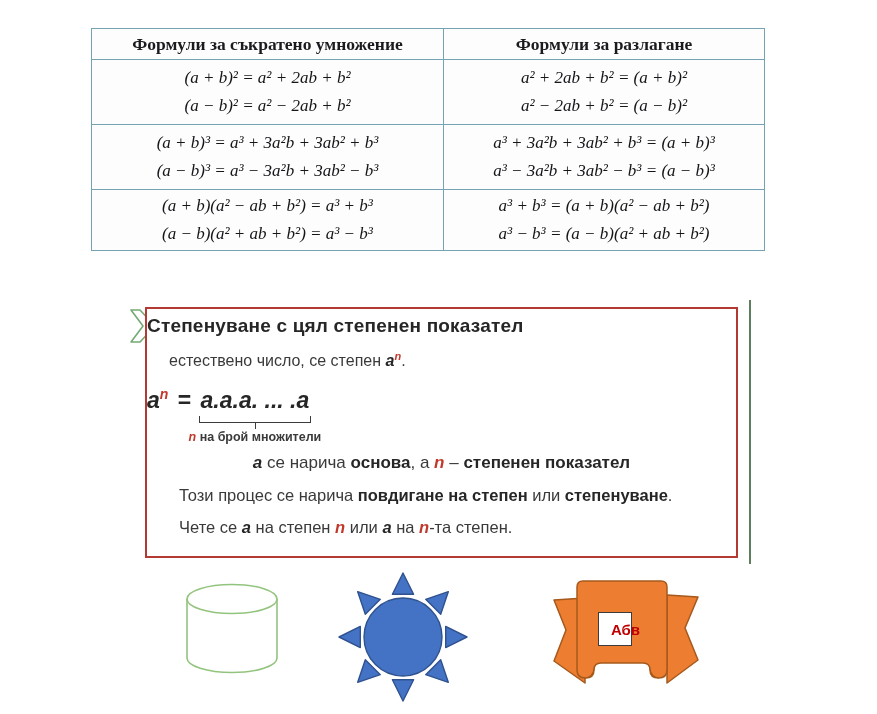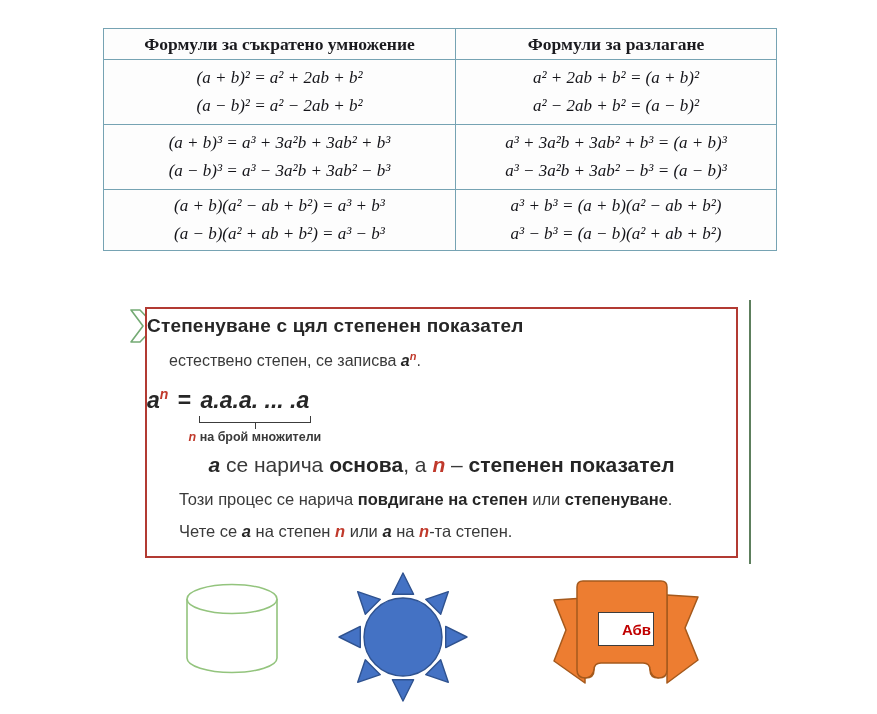--- a/index.html
+++ b/index.html
@@ -4,21 +4,21 @@
 <style>
   * { margin:0; padding:0; box-sizing:border-box; }
   html,body { background:#ffffff; }
   .canvas {
     position:relative; width:877px; height:714px; background:#ffffff;
     font-family:"Liberation Sans", sans-serif; overflow:hidden;
   }
 
   
   .formula-table {
-    position:absolute; left:103px; top:28px; width:673px;
+    position:absolute; left:91px; top:28px; width:673px;
     border-collapse:collapse; table-layout:fixed; background:#e5e5e5;
   }
   .formula-table col.c1 { width:352px; }
   .formula-table col.c2 { width:321px; }
   .formula-table th, .formula-table td {
     border:1.5px solid #76a3b3; vertical-align:middle; text-align:center; background:#fdfdfd;
   }
   .formula-table th {
     height:31px; font-family:"Liberation Serif", serif;
     font-size:17.5px; font-weight:bold; color:#1b1b1f;
@@ -58,27 +58,27 @@
   .fx-prod-wrap { position:relative; display:inline-block; }
   .fx-brace {
     position:absolute; left:-2px; right:-2px; top:100%; margin-top:2px; height:7px;
     border-left:1.5px solid #3c3c3c; border-right:1.5px solid #3c3c3c; border-bottom:1.5px solid #3c3c3c;
   }
   .fx-tick { position:absolute; left:50%; top:100%; margin-top:9px; width:1.5px; height:6px; background:#3c3c3c; }
   .fx-label {
     position:absolute; left:50%; top:100%; margin-top:16px; transform:translateX(-50%);
     white-space:nowrap; font-size:12.5px; font-weight:bold; font-style:normal; color:#3a3a3a;
   }
-  .ib-center { text-align:center; font-size:21px; margin-top:2px; }
+  .ib-center { text-align:center; font-size:17px; margin-top:2px; }
   .ib-line { margin:13px 0 0 32px; font-size:16.5px; }
 
   
   .shape { position:absolute; }
   .ribbon-label {
-    position:absolute; left:598px; top:612px; width:56px; height:34px;
+    position:absolute; left:598px; top:612px; width:34px; height:34px;
     background:#ffffff; border:1.5px solid #3c3c3c; display:flex;
     align-items:center; justify-content:center;
     font-size:15px; font-weight:bold; color:#c00000;padding-left:21px;
   }
 </style>
 </head>
 <body>
 
 <div class="canvas">
 
@@ -129,21 +129,21 @@
   <div class="chevron-wrap">
     <svg width="28" height="36" viewBox="0 0 28 36">
       <polygon points="2,2 11,2 26,18 11,34 2,34 14,18" fill="#ffffff" stroke="#74aa74" stroke-width="1.6" stroke-linejoin="round"></polygon>
     </svg>
   </div>
 
   <div class="info-box">
     <div class="ib-title">Степенуване с цял степенен показател</div>
 
     <div class="ib-p1">
-      <div class="p1l2"><span>естествено степен, се записва </span><span class="ba">a</span><span class="rn sup">n</span><span>.</span></div>
+      <div class="p1l2"><span>естествено число, се степен </span><span class="ba">a</span><span class="rn sup">n</span><span>.</span></div>
     </div>
 
     <div class="fx-row">
       <span class="fx-base">a</span><span class="fx-exp">n</span>
       <span class="fx-eq">=</span>
       <span class="fx-prod-wrap">
         <span>a.a.a. ... .a</span>
         <span class="fx-brace"></span>
         <span class="fx-tick"></span>
         <span class="fx-label"><span class="rn">n</span><span> на брой множители</span></span>

